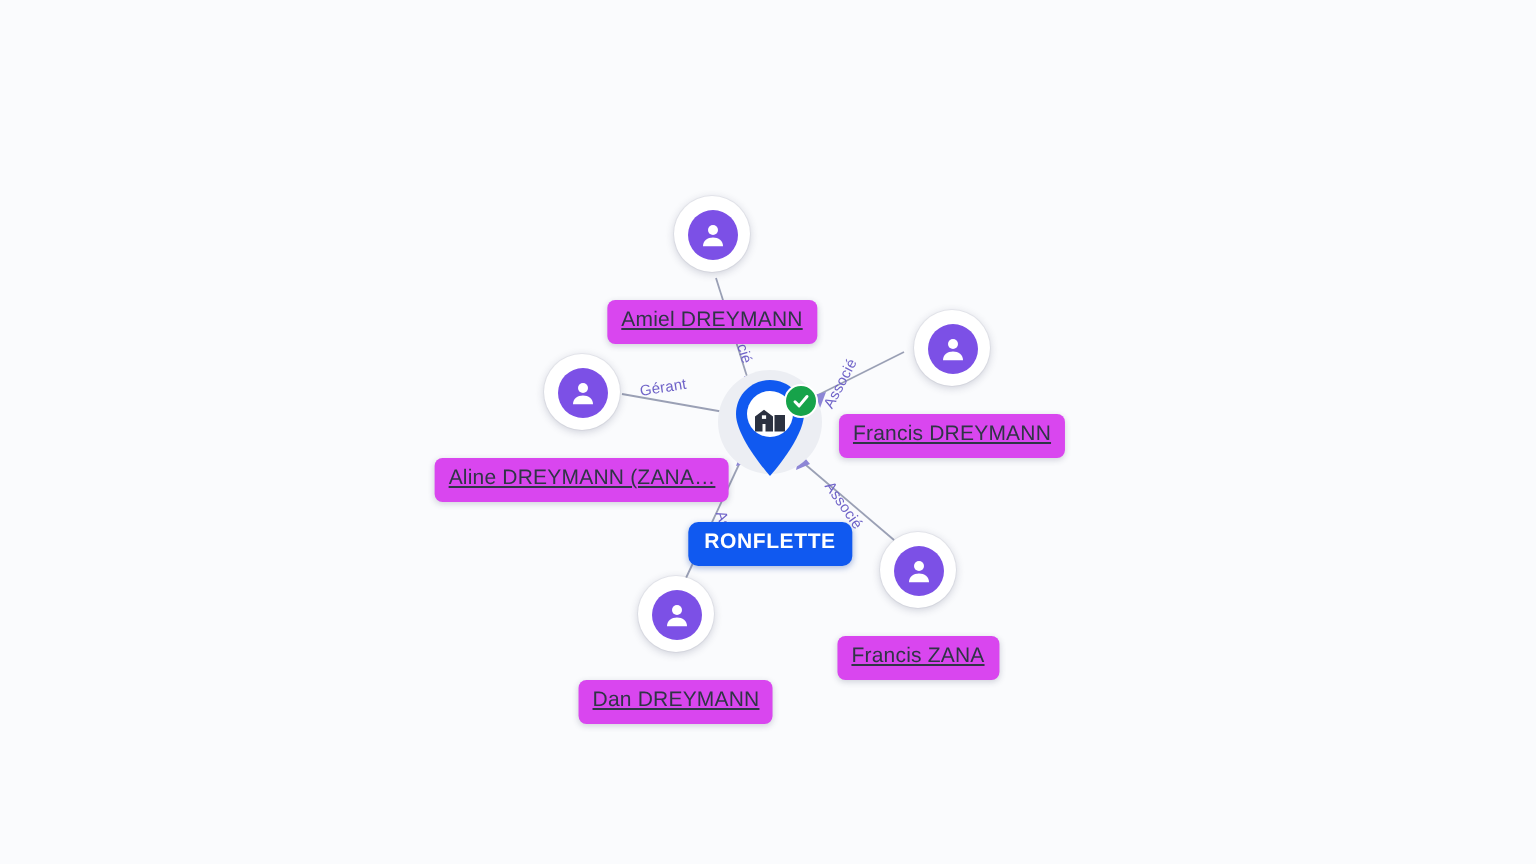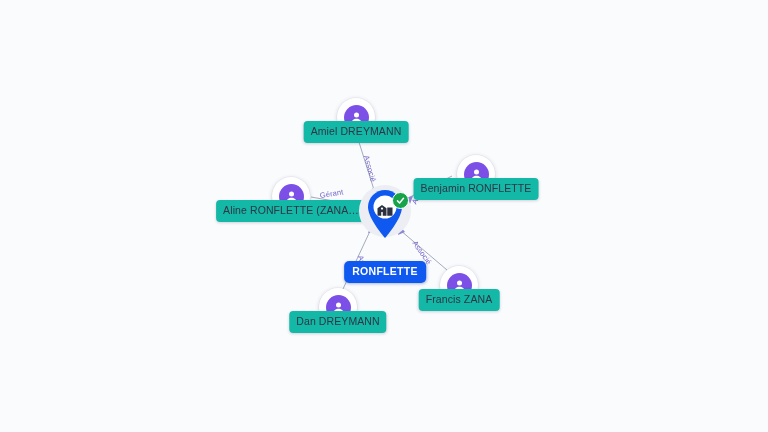--- a/index.html
+++ b/index.html
@@ -49,32 +49,33 @@
     border-radius: 50%;
     background: #7c50e6;
     display: flex;
     align-items: center;
     justify-content: center;
   }
   .avatar-disc svg { display: block; }
 
   .node-label {
     position: absolute;
-    top: 4px;
+    top: 33px;
     left: 50%;
     transform: translateX(-50%);
-    background: #14b8a6;
+    background: #d946ef;
     color: #2f3545;
     font-size: 10.5px;
     line-height: 1;
     letter-spacing: 0.1px;
     white-space: nowrap;
     padding: 5px 7px 6px 7px;
     border-radius: 4px;
     box-shadow: 0 1px 3px rgba(40,45,80,0.20);
+    text-decoration: underline;
   }
 
   
   .company {
     position: absolute;
     width: 0;
     height: 0;
   }
   .company-halo {
     position: absolute;
@@ -179,21 +180,21 @@
 
   <div class="node" style="left:476px; top:174px;">
     <div class="avatar-ring">
       <div class="avatar-disc">
         <svg width="15" height="15" viewBox="0 0 24 24" fill="#ffffff">
             <circle cx="12" cy="8" r="4"></circle>
             <path d="M4 21c0-4.4 3.6-7 8-7s8 2.6 8 7z"></path>
           </svg>
       </div>
     </div>
-    <div class="node-label">Benjamin RONFLETTE</div>
+    <div class="node-label">Francis DREYMANN</div>
   </div>
 
   <div class="node" style="left:459px; top:285px;">
     <div class="avatar-ring">
       <div class="avatar-disc">
         <svg width="15" height="15" viewBox="0 0 24 24" fill="#ffffff">
             <circle cx="12" cy="8" r="4"></circle>
             <path d="M4 21c0-4.4 3.6-7 8-7s8 2.6 8 7z"></path>
           </svg>
       </div>
@@ -215,21 +216,21 @@
 
   <div class="node" style="left:291px; top:196px;">
     <div class="avatar-ring">
       <div class="avatar-disc">
         <svg width="15" height="15" viewBox="0 0 24 24" fill="#ffffff">
             <circle cx="12" cy="8" r="4"></circle>
             <path d="M4 21c0-4.4 3.6-7 8-7s8 2.6 8 7z"></path>
           </svg>
       </div>
     </div>
-    <div class="node-label">Aline RONFLETTE (ZANA…</div>
+    <div class="node-label">Aline DREYMANN (ZANA…</div>
   </div>
 
   <div class="company" style="left:385px; top:211px;">
     <div class="company-halo"></div>
     <div class="company-pin">
       <svg width="42" height="52" viewBox="0 0 42 52">
         <path d="M21 2 C11.6 2 4 9.6 4 19 c0 12 17 31 17 31 s17 -19 17 -31 C38 9.6 30.4 2 21 2 Z" fill="#1059f0"></path>
         <circle cx="21" cy="19" r="11.5" fill="#ffffff"></circle>
       </svg>
     </div>

